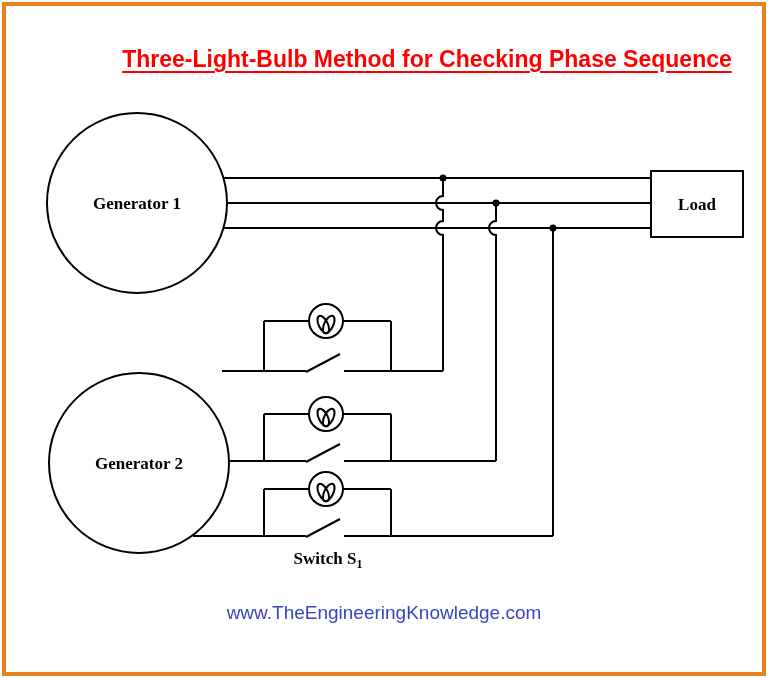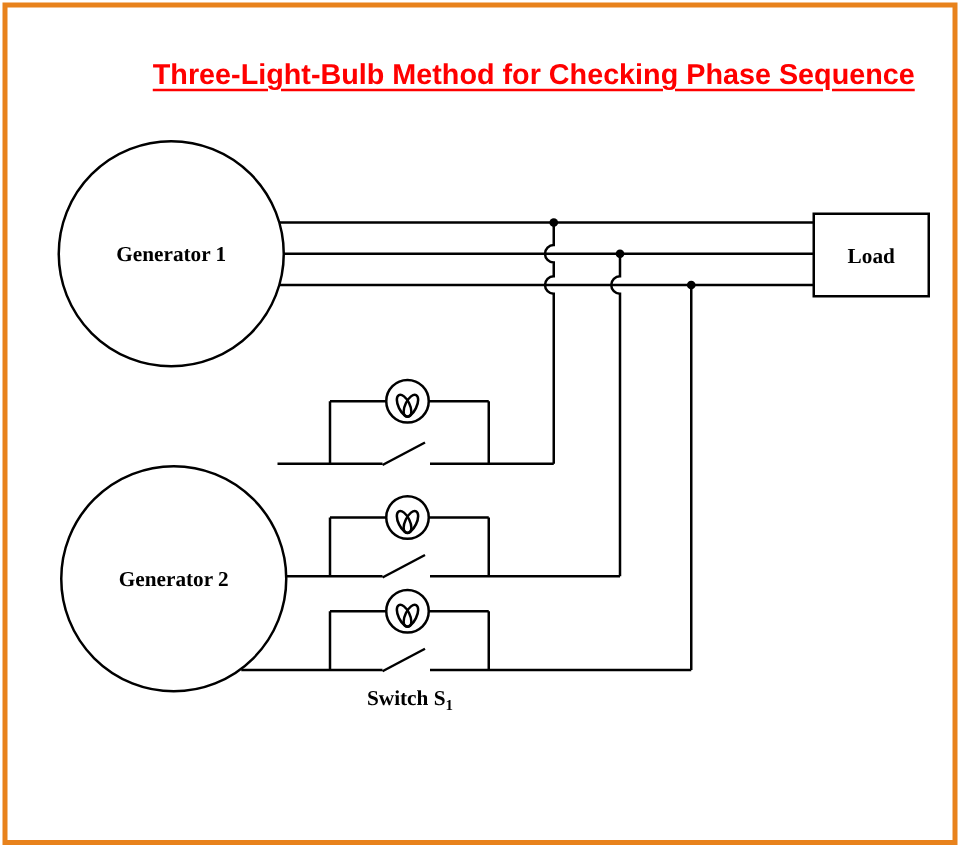--- a/index.html
+++ b/index.html
@@ -103,14 +103,15 @@
         <circle class="shape" r="17"></circle>
         <ellipse class="wire" cx="-4" cy="2" rx="4.5" ry="9.5" transform="rotate(-26)"></ellipse>
         <ellipse class="wire" cx="4" cy="2" rx="4.5" ry="9.5" transform="rotate(26)"></ellipse>
       </g>
     </g>
 
     <text class="lbl" x="322" y="558" text-anchor="middle"><tspan>Switch S</tspan><tspan class="sub" dy="4">1</tspan></text>
 
   </svg>
 
+  <div class="footer">www.TheEngineeringKnowledge.com</div>
 
 </div>
 
 </body></html>

